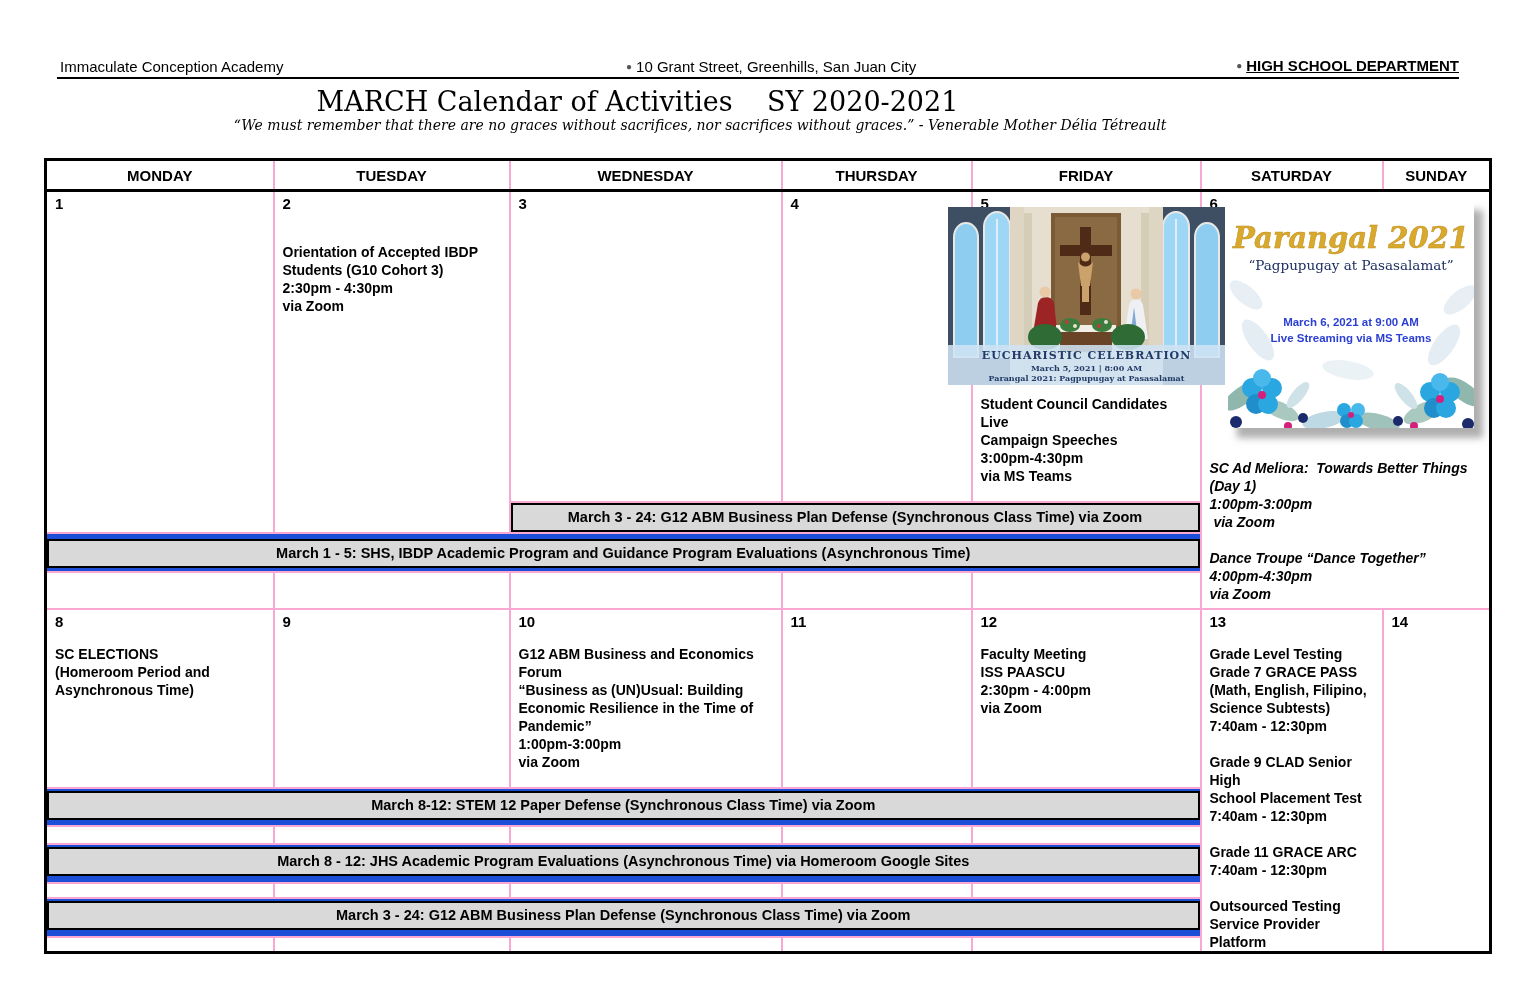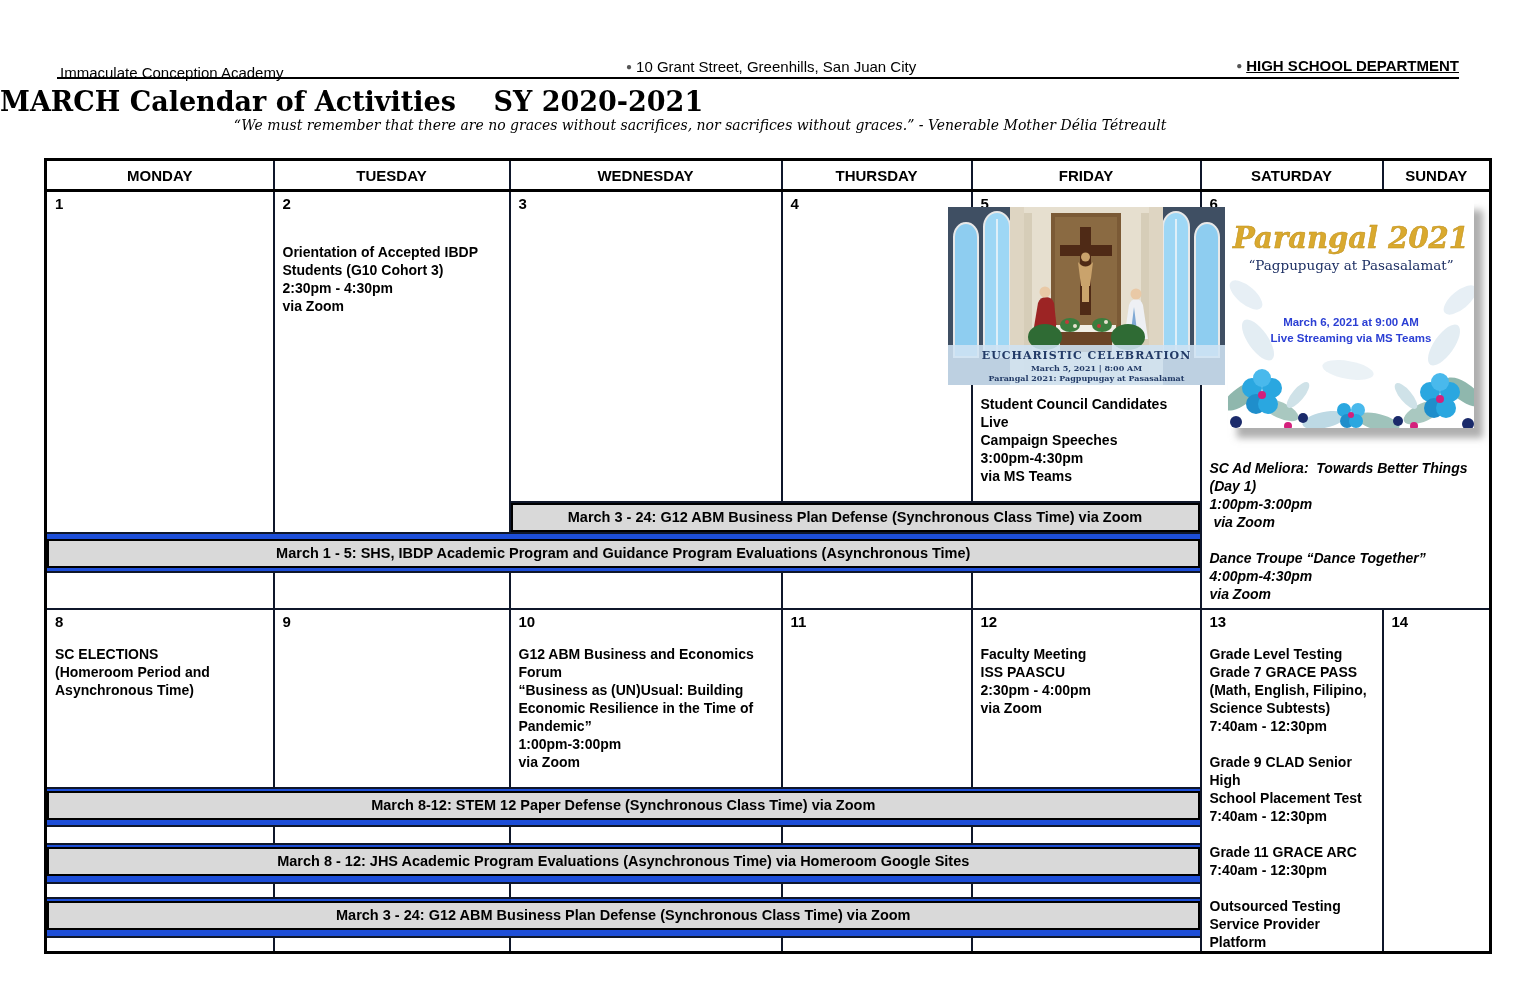--- a/index.html
+++ b/index.html
@@ -1,35 +1,35 @@
 <!DOCTYPE html>
 <html><head>
 <meta charset="utf-8">
 <style>
   html,body{margin:0;padding:0;background:#fff;}
   .page{position:relative;width:1536px;height:1005px;background:#fff;overflow:hidden;
         font-family:"Liberation Sans",sans-serif;color:#000;}
 
   
-  .hdr-school{position:absolute;left:60px;top:64px;font-size:15px;text-align:center;}
+  .hdr-school{position:absolute;left:60px;top:58px;font-size:15px;text-align:center;}
   .hdr-address{position:absolute;left:626px;top:58px;font-size:15px;}
   .hdr-dept{position:absolute;right:77px;top:57px;font-size:15px;font-weight:bold;}
   .hdr-dept .u{text-decoration:underline;}
   .bullet{font-size:10px;color:#555;vertical-align:2px;margin-right:4px;}
   .hdr-rule{position:absolute;left:57px;top:77px;width:1402px;height:2px;background:#000;}
 
-  .doc-title{position:absolute;left:0;top:86px;width:1275px;
-             font-family:"DejaVu Serif",serif;font-weight:bold;font-size:27px;white-space:pre;}
+  .doc-title{position:absolute;left:0;top:86px;width:1275px;text-align:center;
+             font-family:"DejaVu Serif",serif;font-weight:normal;font-size:27px;white-space:pre;}
   .doc-quote{position:absolute;left:0;top:117px;width:1400px;text-align:center;
              font-family:"DejaVu Serif",serif;font-style:italic;font-size:14px;}
 
   
   table.cal{position:absolute;left:44px;top:158px;width:1445px;border-collapse:collapse;
             table-layout:fixed;border:3px solid #000;}
-  table.cal th, table.cal td{border:2px solid #0f172a;vertical-align:top;padding:0;overflow:hidden;}
+  table.cal th, table.cal td{border:2px solid #f9a8d4;vertical-align:top;padding:0;overflow:hidden;}
   table.cal th{height:28px;font-size:15px;font-weight:bold;text-align:center;vertical-align:middle;
                border-bottom:3px solid #000;}
   .r-w1{height:311px;} .r-b1{height:27px;} .r-b2{height:38px;} .r-s1{height:37px;}
   .r-w2{height:160px;} .r-b3{height:30px;} .r-s2{height:16px;} .r-b4{height:31px;}
   .r-s3{height:14px;} .r-b5{height:30px;} .r-s4{height:14px;}
 
   .num{font-size:15px;font-weight:bold;padding:3px 0 0 8px;line-height:18px;}
   .ev{font-size:14px;font-weight:bold;line-height:18px;padding:0 6px 0 8px;white-space:pre-wrap;}
   .mt18{margin-top:30px;} .mt182{margin-top:182px;} .mt246{margin-top:246px;font-style:italic;} .mt2{margin-top:14px;}
 

